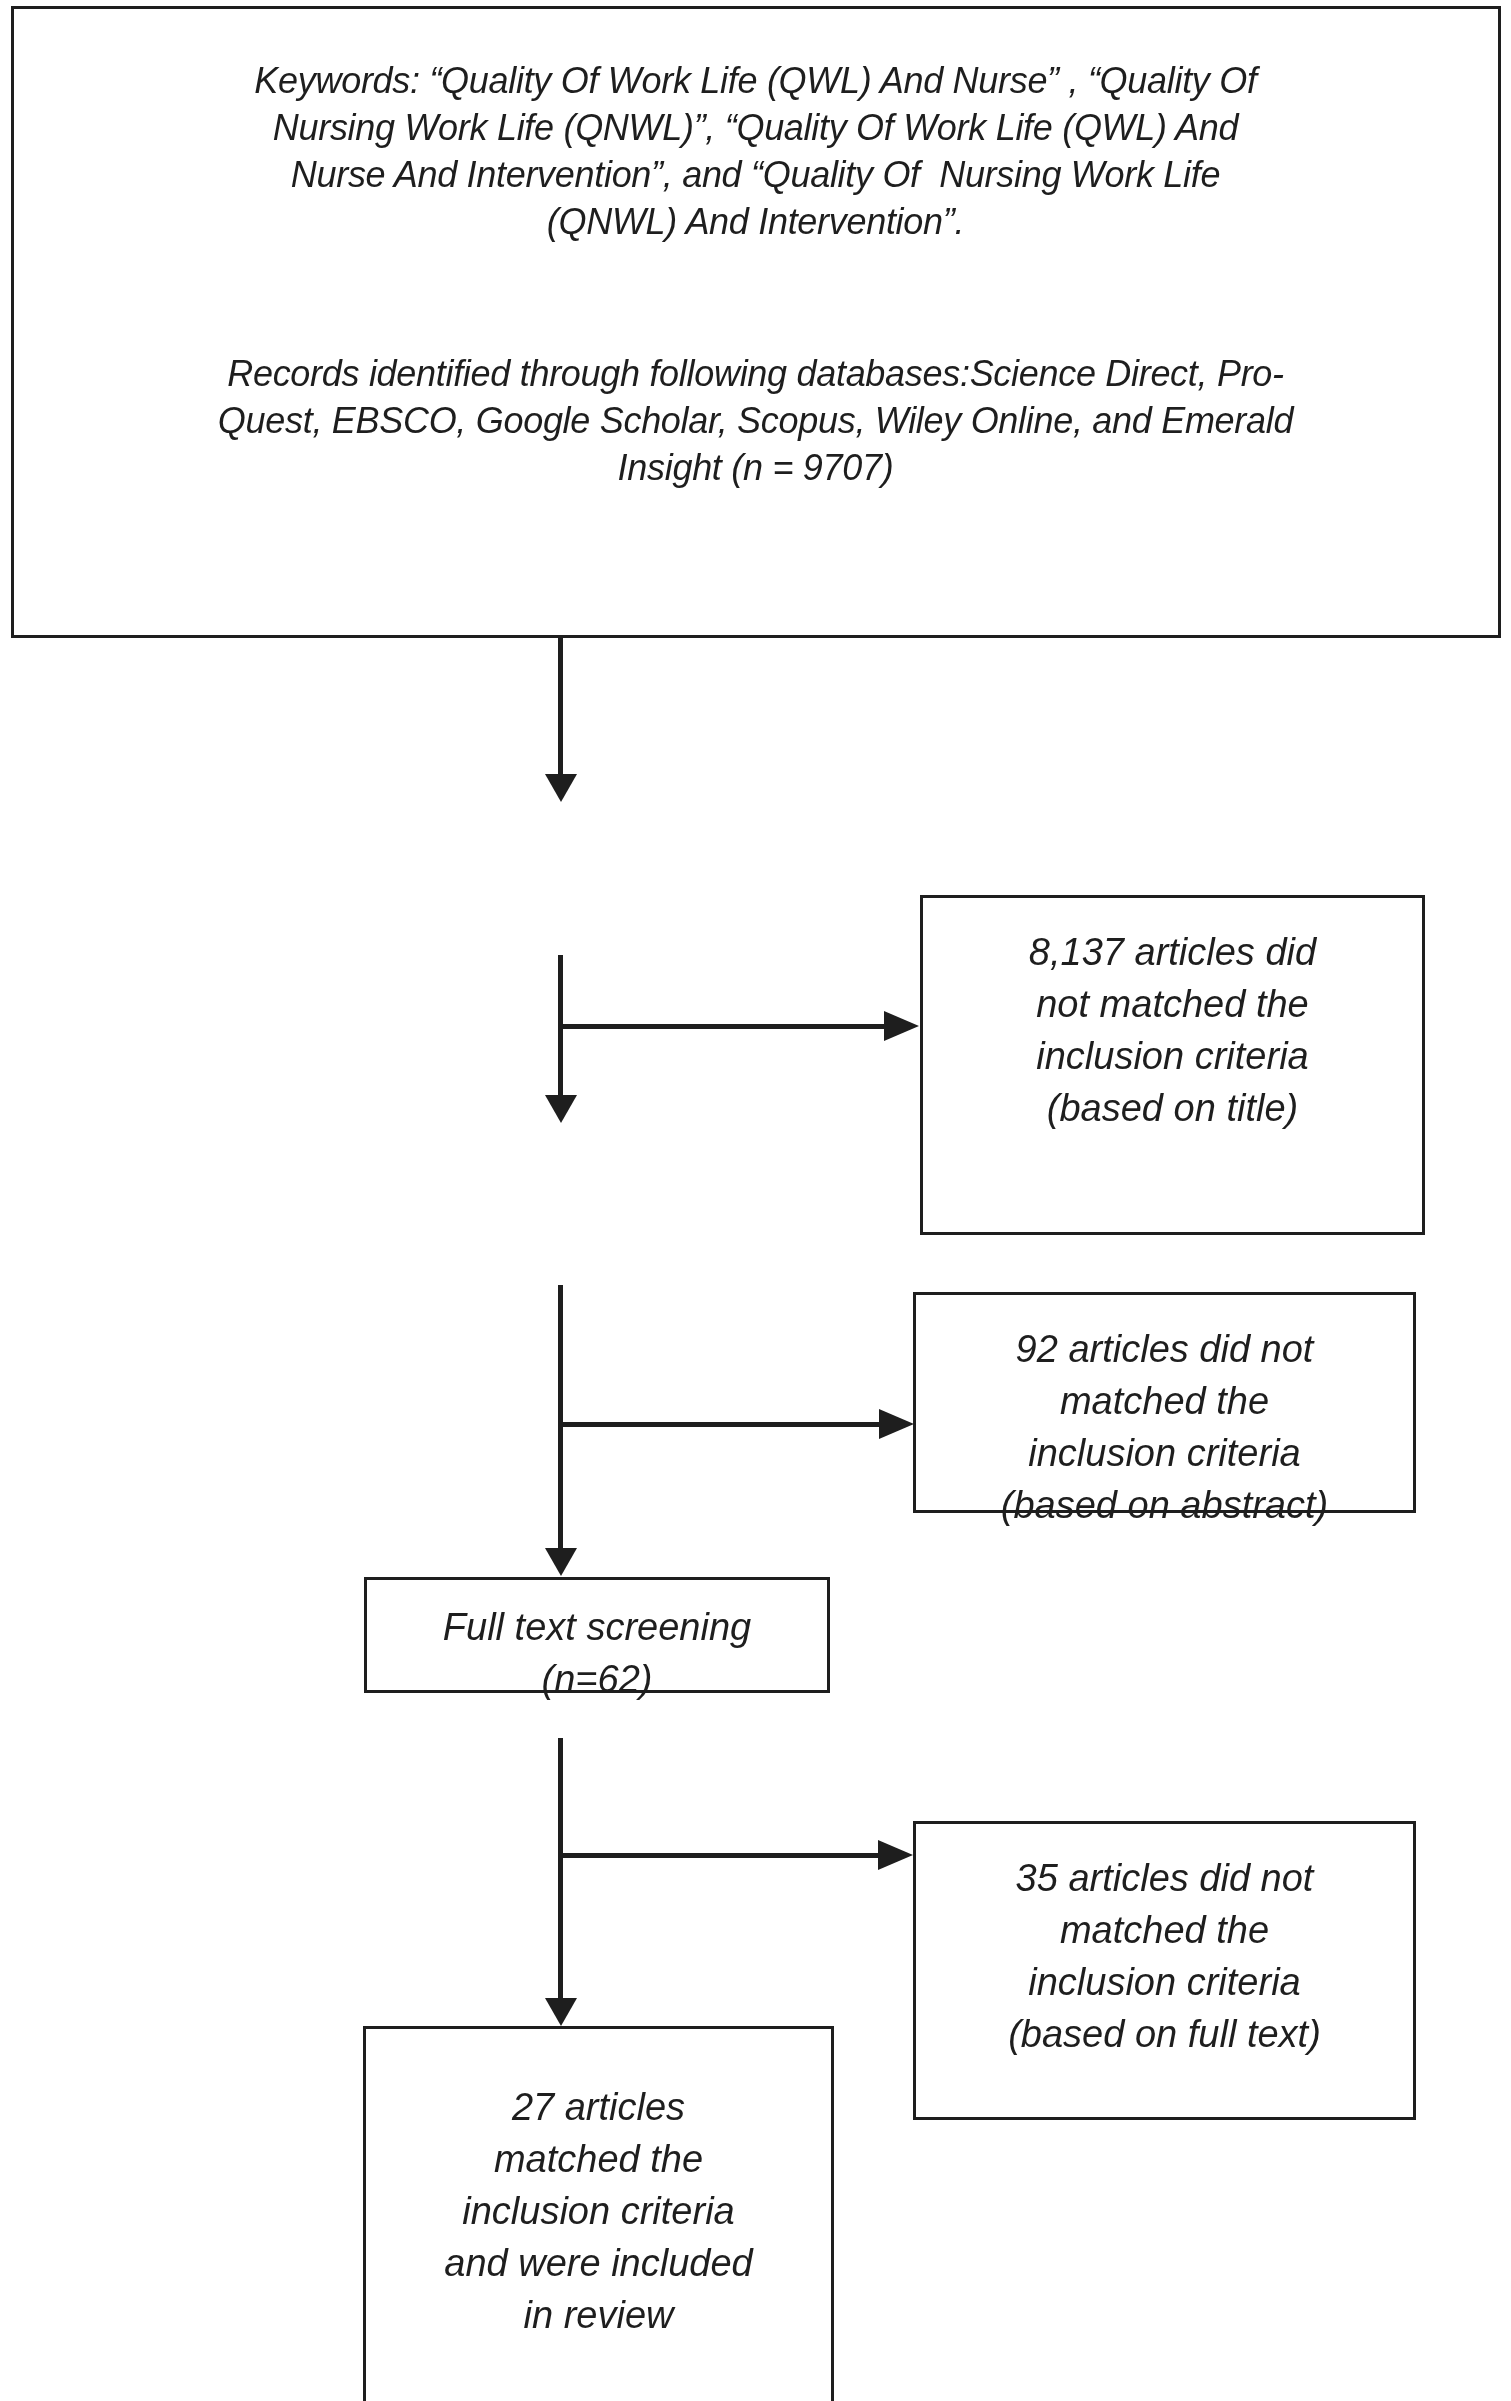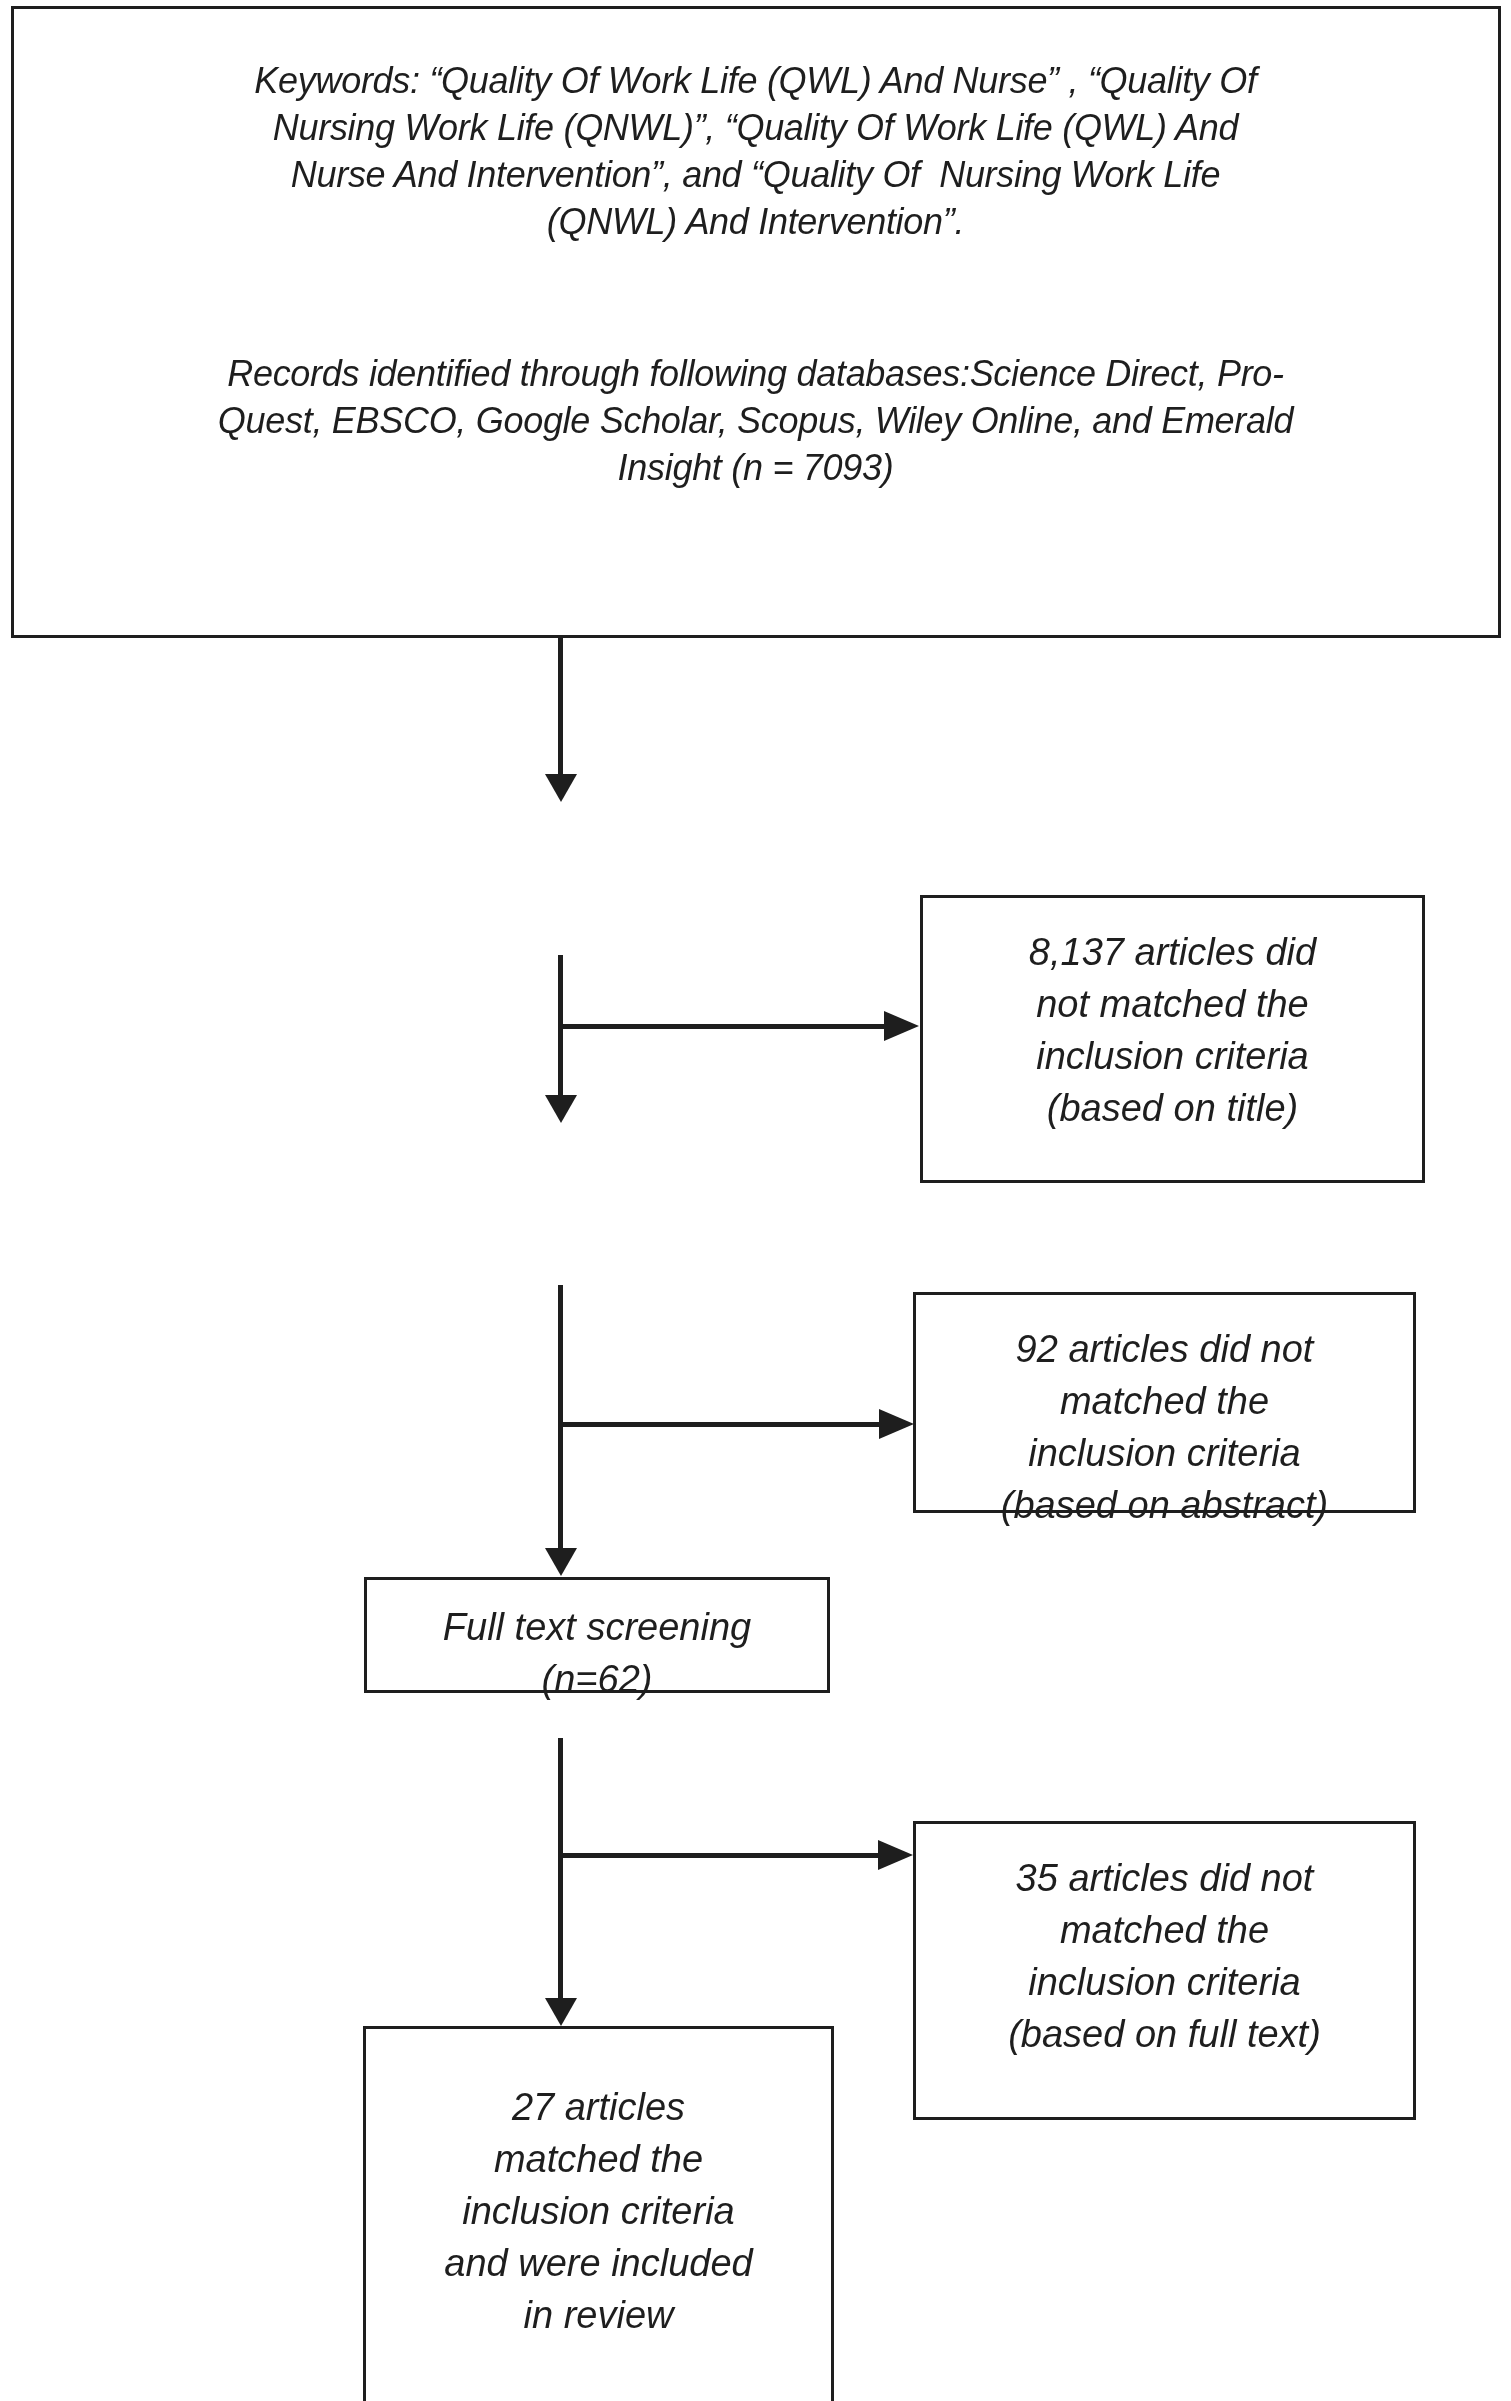--- a/index.html
+++ b/index.html
@@ -42,21 +42,21 @@
 
   
   .flow-label{ font-size:38px; line-height:52px; }
 
   .title-box{ left:333px; top:802px; width:469px; height:156px; padding-top:17.4px; }
   .abstract-box{ left:335px; top:1134px; width:473px; height:153px; padding-top:17.4px; }
   .fulltext-box{ left:364px; top:1577px; width:466px; height:116px; padding-top:21px; }
   .included-box{ left:363px; top:2026px; width:471px; height:382px; padding-top:52px; }
 
   .side-box{ padding-top:28px; }
-  .side-box-1{ left:920px; top:895px; width:505px; height:288px; }
+  .side-box-1{ left:920px; top:895px; width:505px; height:340px; }
   .side-box-2{ left:913px; top:1292px; width:503px; height:221px; }
   .side-box-3{ left:913px; top:1821px; width:503px; height:299px; }
 
   
   .vstem{ position:absolute; width:4.9px; background:var(--ink); }
   .hline{ position:absolute; height:4.9px; background:var(--ink); }
   .arr-down{
     position:absolute; width:0; height:0;
     border-left:16px solid transparent;
     border-right:16px solid transparent;
@@ -90,21 +90,21 @@
 
 <div class="canvas">
 
   <div class="box top-box">
     <p class="para multiline">Keywords: “Quality Of Work Life (QWL) And Nurse” , “Quality Of
 Nursing Work Life (QNWL)”, “Quality Of Work Life (QWL) And
 Nurse And Intervention”, and “Quality Of  Nursing Work Life
 (QNWL) And Intervention”.</p>
     <p class="para para-records multiline">Records identified through following databases:Science Direct, Pro-
 Quest, EBSCO, Google Scholar, Scopus, Wiley Online, and Emerald
-Insight (n = 7093)</p>
+Insight (n = 9707)</p>
   </div>
 
   <div class="vstem stem-a"></div>
   <div class="arr-down head-a"></div>
 
 
   <div class="vstem stem-b"></div>
   <div class="arr-down head-b"></div>
 
   <div class="hline branch-1"></div>

